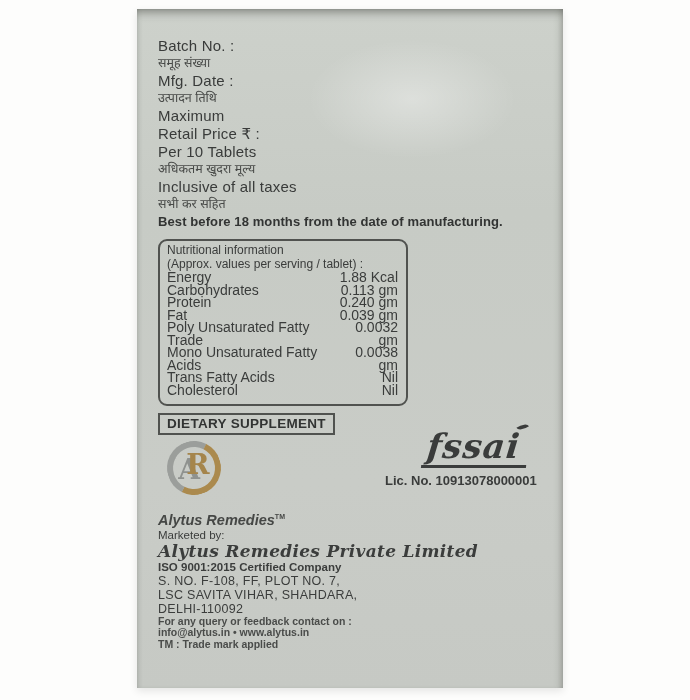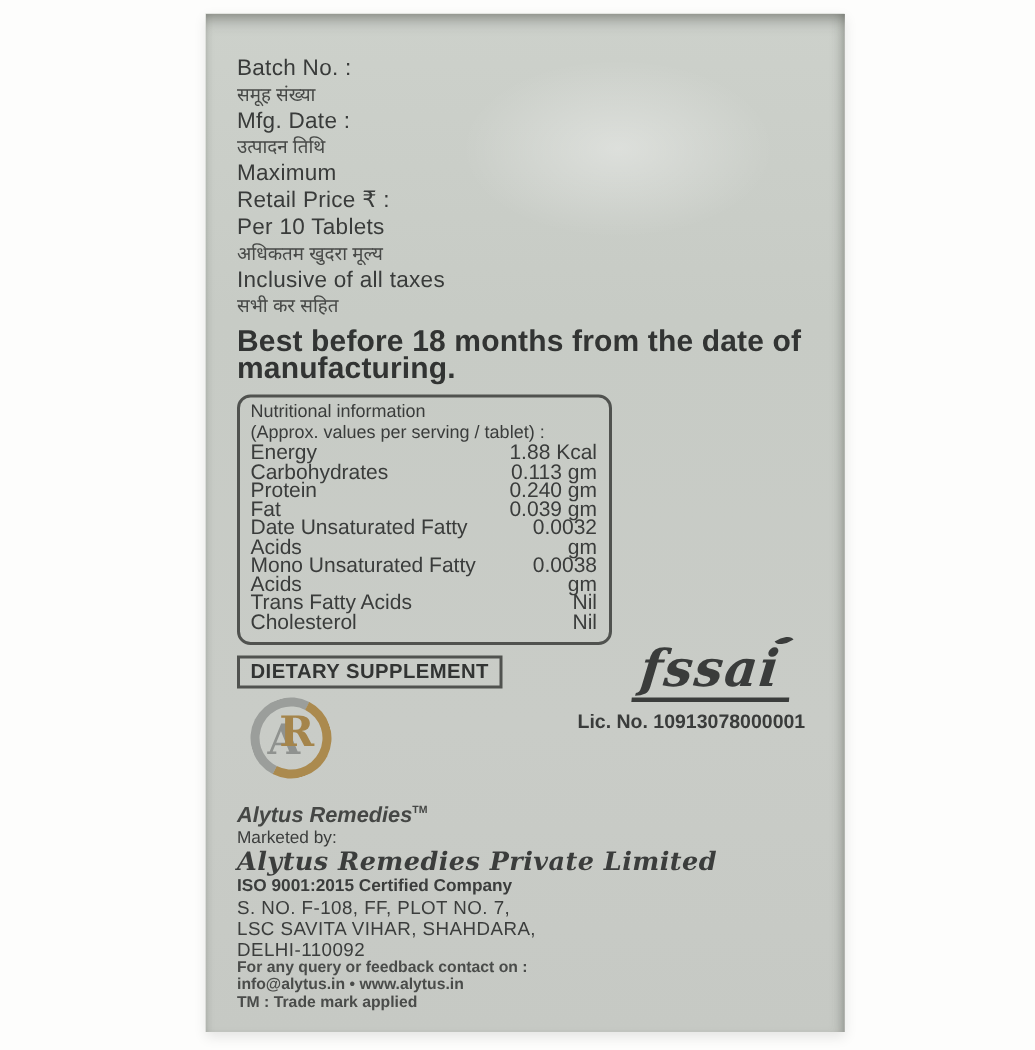--- a/index.html
+++ b/index.html
@@ -17,21 +17,21 @@
   }
   .panel::after { 
     content:""; position:absolute; left:170px; top:30px; width:210px; height:120px;
     background:radial-gradient(ellipse at center, rgba(255,255,255,.35), rgba(255,255,255,0) 70%);
     pointer-events:none;
   }
   .inner { position:relative; padding:28px 18px 0 21px; color:#3c3e3d; }
 
   .en   { font-size:15px; line-height:18px; letter-spacing:.2px; color:#393b3a; }
   .hi   { font-size:12.5px; line-height:17px; color:#474947; }
-  .best { margin-top:6px; font-size:20px; line-height:18px; font-weight:700; color:#323433; letter-spacing:.1px; }
+  .best { font-size:13px; line-height:18px; font-weight:700; color:#323433; letter-spacing:.1px; }
 
   .nut-box { margin-top:8px; width:250px; border:2px solid #50524f; border-radius:9px;
     padding:3px 8px 8px 7px; color:#3a3c3b; }
   .nut-title, .nut-sub { font-size:12px; line-height:13.5px; }
   .nut-row { display:flex; justify-content:space-between; font-size:14px; line-height:12.5px; }
   .nut-row .v { text-align:right; }
 
   .diet-badge { display:inline-block; margin-top:7px; border:2px solid #50524f;
     padding:1px 7px 2px; font-size:13.5px; font-weight:700; letter-spacing:.3px; color:#323433; }
 
@@ -98,21 +98,21 @@
         </div>
         <div class="nut-row">
           <span>Protein</span>
           <span class="v">0.240 gm</span>
         </div>
         <div class="nut-row">
           <span>Fat</span>
           <span class="v">0.039 gm</span>
         </div>
         <div class="nut-row">
-          <span>Date Unsaturated Fatty Acids</span>
+          <span>Poly Unsaturated Fatty Trade</span>
           <span class="v">0.0032 gm</span>
         </div>
         <div class="nut-row">
           <span>Mono Unsaturated Fatty Acids</span>
           <span class="v">0.0038 gm</span>
         </div>
         <div class="nut-row">
           <span>Trans Fatty Acids</span>
           <span class="v">Nil</span>
         </div>

